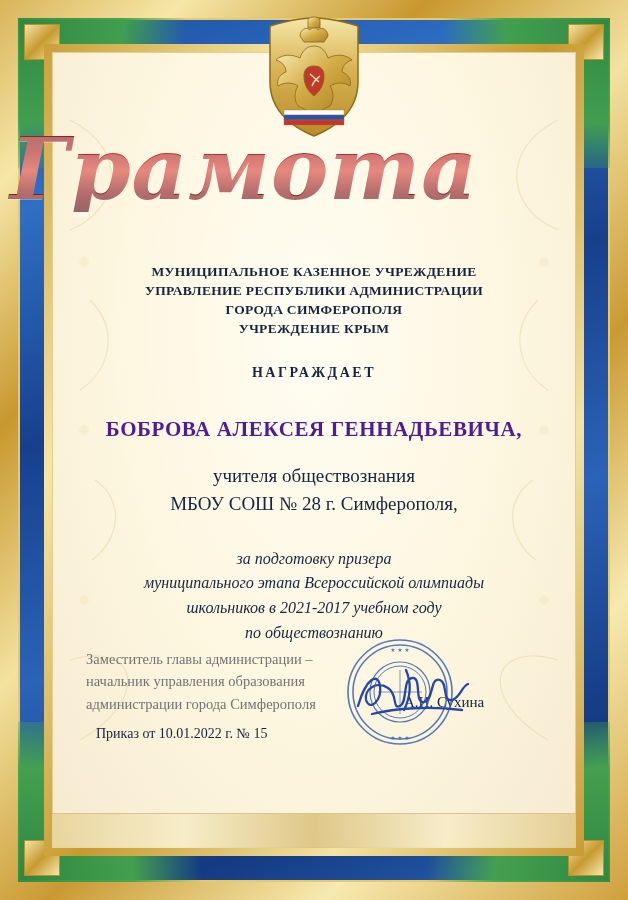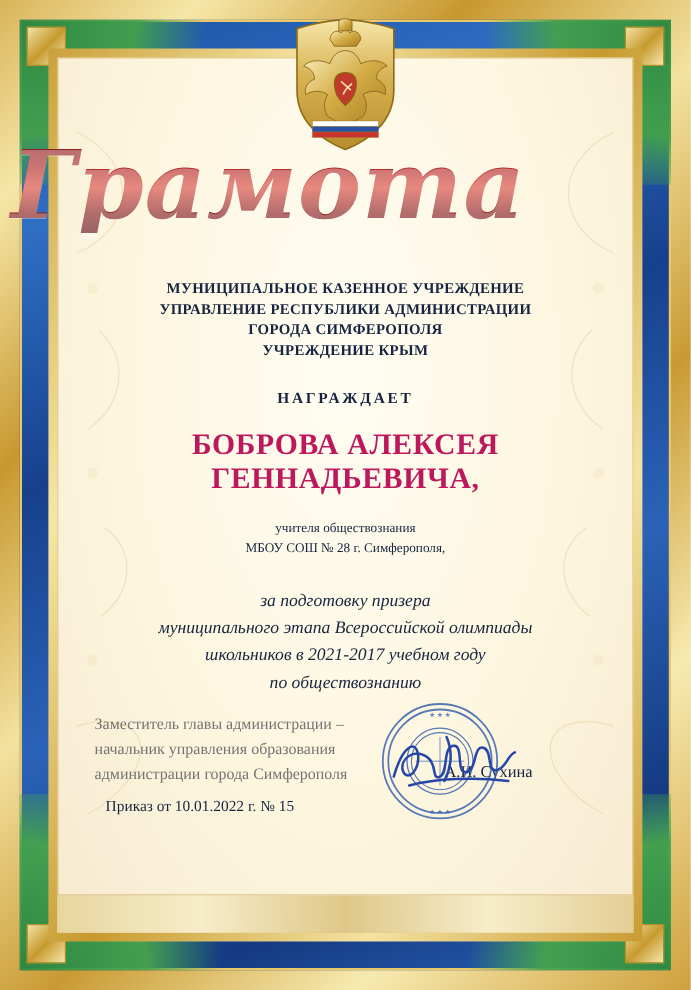--- a/index.html
+++ b/index.html
@@ -94,38 +94,38 @@
     -webkit-background-clip:text;
     background-clip:text;
     color:transparent;
     text-shadow:0 1px 0 rgba(255,255,255,.35);
     display:inline-block;
     padding:0 10px;
   }
 
   
   .content{
-    position:absolute;left:70px;right:70px;top:252px;
+    position:absolute;left:70px;right:70px;top:262px;
     text-align:center;color:#12203f;
   }
   .org{
     font-size:13.5px;line-height:1.42;letter-spacing:.3px;
     font-weight:600;color:#16243f;
   }
   .org div{white-space:nowrap;}
   .awards{
     margin-top:26px;font-size:14px;font-weight:bold;letter-spacing:2.5px;
     color:#16243f;
   }
   .recipient{
-    margin-top:18px;font-size:27px;font-weight:bold;letter-spacing:.6px;
-    color:#be185d;
+    margin-top:36px;font-size:21px;font-weight:bold;letter-spacing:.6px;
+    color:#4c1d95;
   }
   .position{
-    margin-top:20px;font-size:12px;line-height:1.5;color:#16243f;
+    margin-top:20px;font-size:19px;line-height:1.5;color:#16243f;
   }
   .reason{
     margin-top:28px;font-size:16px;font-style:italic;font-weight:normal;
     line-height:1.55;color:#16243f;
   }
   .reason div{white-space:nowrap;}
 
   
   .sign-block{
     position:absolute;left:86px;top:648px;width:300px;

